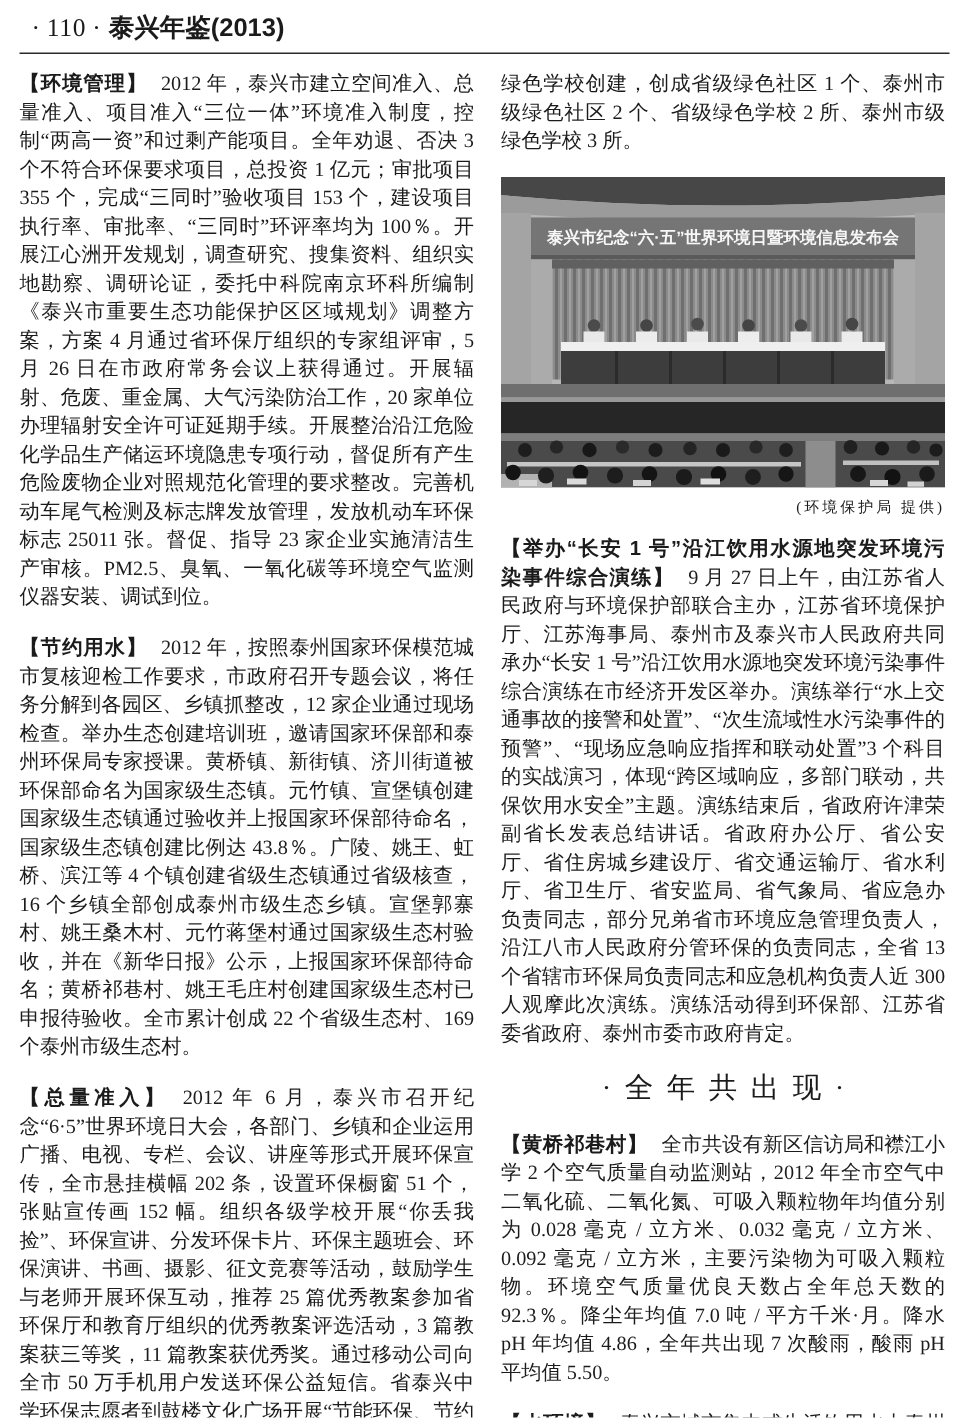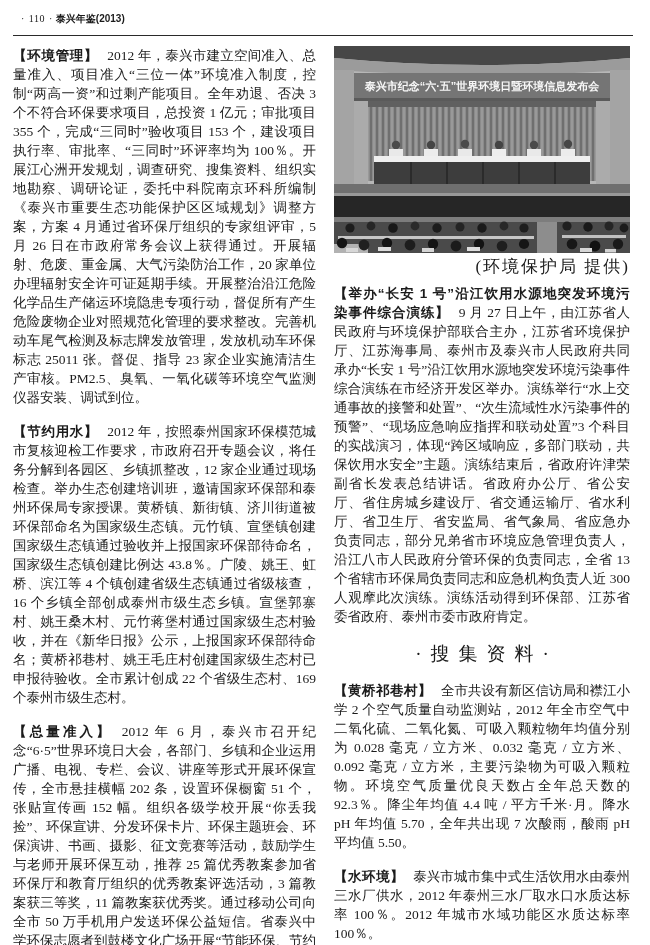--- a/index.html
+++ b/index.html
@@ -2,38 +2,38 @@
 <html><head>
 <meta charset="utf-8">
 <style>
   html,body{margin:0;padding:0;}
   body{
     width:650px;height:945px;overflow:hidden;background:#ffffff;
     color:#1b1b1b;
     font-family:"Liberation Serif","DejaVu Serif",serif;
   }
   .page{box-sizing:border-box;width:650px;height:945px;padding:8px 17px 0 13px;}
-  .header{font-size:10px;line-height:18px;padding:2px 0 5px 8px;letter-spacing:0.5px;}
+  .header{font-size:17px;line-height:18px;padding:2px 0 5px 8px;letter-spacing:0.5px;}
   .header .pg-num{margin:0 4px;}
   .header .book-title{font-weight:bold;font-family:"Liberation Sans","DejaVu Sans",sans-serif;letter-spacing:0;}
   .header-rule{border:none;border-top:1.6px solid #2a2a2a;margin:2px 0 10px 0;}
   .columns{display:flex;gap:18px;}
   .col{font-size:13.5px;line-height:19px;text-align:justify;}
   .col-left{width:303px;}
   .col-right{width:296px;}
   .para{margin:0 0 15px 0;}
   .sec-head{
     font-weight:bold;
     font-family:"Liberation Sans","DejaVu Sans",sans-serif;
     margin-right:9px;letter-spacing:0.5px;margin-top:39px;
   }
   .photo-fig{margin:0 0 8px 0;}
   .photo-frame{width:296px;height:207px;line-height:0;}
   .photo-caption{
-    text-align:right;font-size:17px;letter-spacing:2px;
+    text-align:right;font-size:10px;letter-spacing:2px;
     margin-top:5px;line-height:18px;
   }
   .chapter-heading{
     text-align:center;font-weight:normal;font-size:19px;
     letter-spacing:9px;padding-left:9px;margin:12px 0 14px 0;line-height:26px;
   }
   .banner-text{
     font-family:"Liberation Sans","DejaVu Sans",sans-serif;
     font-weight:bold;
   }
@@ -58,20 +58,23 @@
       <p class="para">
         <span class="sec-head">【节约用水】</span><span>2012 年，按照泰州国家环保模范城市复核迎检工作要求，市政府召开专题会议，将任务分解到各园区、乡镇抓整改，12 家企业通过现场检查。举办生态创建培训班，邀请国家环保部和泰州环保局专家授课。黄桥镇、新街镇、济川街道被环保部命名为国家级生态镇。元竹镇、宣堡镇创建国家级生态镇通过验收并上报国家环保部待命名，国家级生态镇创建比例达 43.8％。广陵、姚王、虹桥、滨江等 4 个镇创建省级生态镇通过省级核查，16 个乡镇全部创成泰州市级生态乡镇。宣堡郭寨村、姚王桑木村、元竹蒋堡村通过国家级生态村验收，并在《新华日报》公示，上报国家环保部待命名；黄桥祁巷村、姚王毛庄村创建国家级生态村已申报待验收。全市累计创成 22 个省级生态村、169 个泰州市级生态村。</span>
       </p>
       <p class="para">
         <span class="sec-head">【总量准入】</span><span>2012 年 6 月，泰兴市召开纪念“6·5”世界环境日大会，各部门、乡镇和企业运用广播、电视、专栏、会议、讲座等形式开展环保宣传，全市悬挂横幅 202 条，设置环保橱窗 51 个，张贴宣传画 152 幅。组织各级学校开展“你丢我捡”、环保宣讲、分发环保卡片、环保主题班会、环保演讲、书画、摄影、征文竞赛等活动，鼓励学生与老师开展环保互动，推荐 25 篇优秀教案参加省环保厅和教育厅组织的优秀教案评选活动，3 篇教案获三等奖，11 篇教案获优秀奖。通过移动公司向全市 50 万手机用户发送环保公益短信。省泰兴中学环保志愿者到鼓楼文化广场开展“节能环保、节约用水”环保知识宣传及有奖问答活动，现场发放 500 多份环保知识宣传材料，并开展知识问答。开展绿色社区、</span>
       </p>
     </div>
 
     <div class="col col-right">
 
+      <p class="para">
+        <span>绿色学校创建，创成省级绿色社区 1 个、泰州市级绿色社区 2 个、省级绿色学校 2 所、泰州市级绿色学校 3 所。</span>
+      </p>
 
       <figure class="photo-fig">
         <div class="photo-frame">
           <svg width="296" height="207" viewBox="0 0 296 207" xmlns="http://www.w3.org/2000/svg">
             <defs>
               <pattern id="curtainp" width="6" height="10" patternUnits="userSpaceOnUse">
                 <rect width="6" height="10" fill="#8b8b8b"></rect>
                 <rect width="2" height="10" fill="#6f6f6f"></rect>
                 <rect x="3.4" width="1.2" height="10" fill="#a2a2a2"></rect>
               </pattern>
@@ -179,24 +182,24 @@
             </g>
           </svg>
         </div>
         <figcaption class="photo-caption">(环境保护局 提供)</figcaption>
       </figure>
 
       <p class="para">
         <span class="sec-head">【举办“长安 1 号”沿江饮用水源地突发环境污染事件综合演练】</span><span>9 月 27 日上午，由江苏省人民政府与环境保护部联合主办，江苏省环境保护厅、江苏海事局、泰州市及泰兴市人民政府共同承办“长安 1 号”沿江饮用水源地突发环境污染事件综合演练在市经济开发区举办。演练举行“水上交通事故的接警和处置”、“次生流域性水污染事件的预警”、“现场应急响应指挥和联动处置”3 个科目的实战演习，体现“跨区域响应，多部门联动，共保饮用水安全”主题。演练结束后，省政府许津荣副省长发表总结讲话。省政府办公厅、省公安厅、省住房城乡建设厅、省交通运输厅、省水利厅、省卫生厅、省安监局、省气象局、省应急办负责同志，部分兄弟省市环境应急管理负责人，沿江八市人民政府分管环保的负责同志，全省 13 个省辖市环保局负责同志和应急机构负责人近 300 人观摩此次演练。演练活动得到环保部、江苏省委省政府、泰州市委市政府肯定。</span>
       </p>
 
-      <h2 class="chapter-heading">·搜集资料·</h2>
-
-      <p class="para">
-        <span class="sec-head">【黄桥祁巷村】</span><span>全市共设有新区信访局和襟江小学 2 个空气质量自动监测站，2012 年全市空气中二氧化硫、二氧化氮、可吸入颗粒物年均值分别为 0.028 毫克 / 立方米、0.032 毫克 / 立方米、0.092 毫克 / 立方米，主要污染物为可吸入颗粒物。环境空气质量优良天数占全年总天数的 92.3％。降尘年均值 4.4 吨 / 平方千米·月。降水 pH 年均值 5.70，全年共出现 7 次酸雨，酸雨 pH 平均值 5.50。</span>
+      <h2 class="chapter-heading">·全年共出现·</h2>
+
+      <p class="para">
+        <span class="sec-head">【黄桥祁巷村】</span><span>全市共设有新区信访局和襟江小学 2 个空气质量自动监测站，2012 年全市空气中二氧化硫、二氧化氮、可吸入颗粒物年均值分别为 0.028 毫克 / 立方米、0.032 毫克 / 立方米、0.092 毫克 / 立方米，主要污染物为可吸入颗粒物。环境空气质量优良天数占全年总天数的 92.3％。降尘年均值 7.0 吨 / 平方千米·月。降水 pH 年均值 4.86，全年共出现 7 次酸雨，酸雨 pH 平均值 5.50。</span>
       </p>
 
       <p class="para">
         <span class="sec-head">【水环境】</span><span>泰兴市城市集中式生活饮用水由泰州三水厂供水，2012 年泰州三水厂取水口水质达标率 100％。2012 年城市水域功能区水质达标率 100％。</span>
       </p>
 
     </div>
   </div>
 </div>
 

